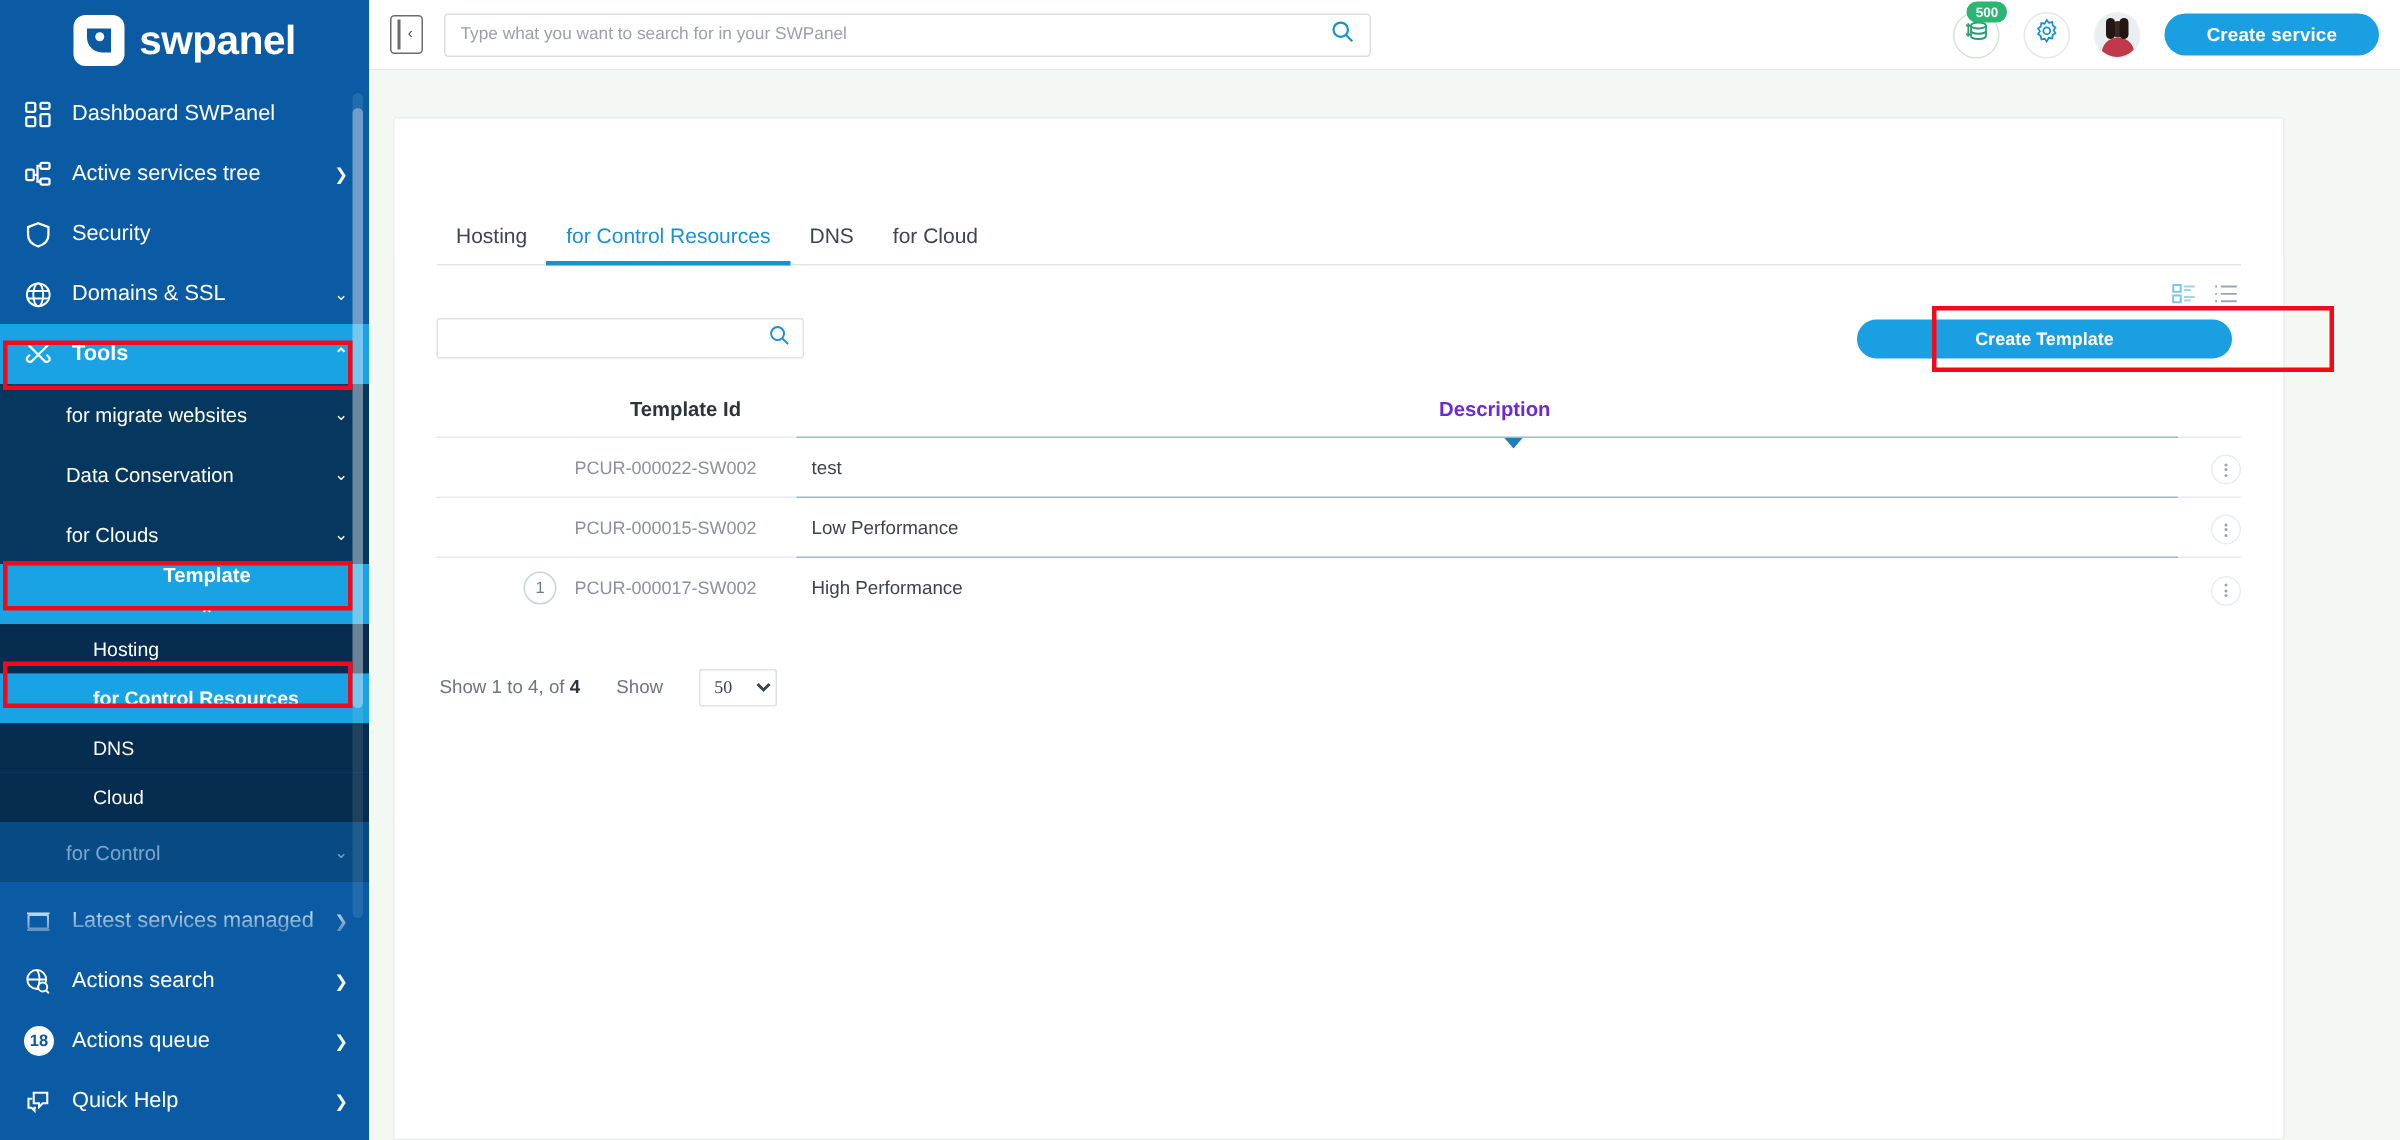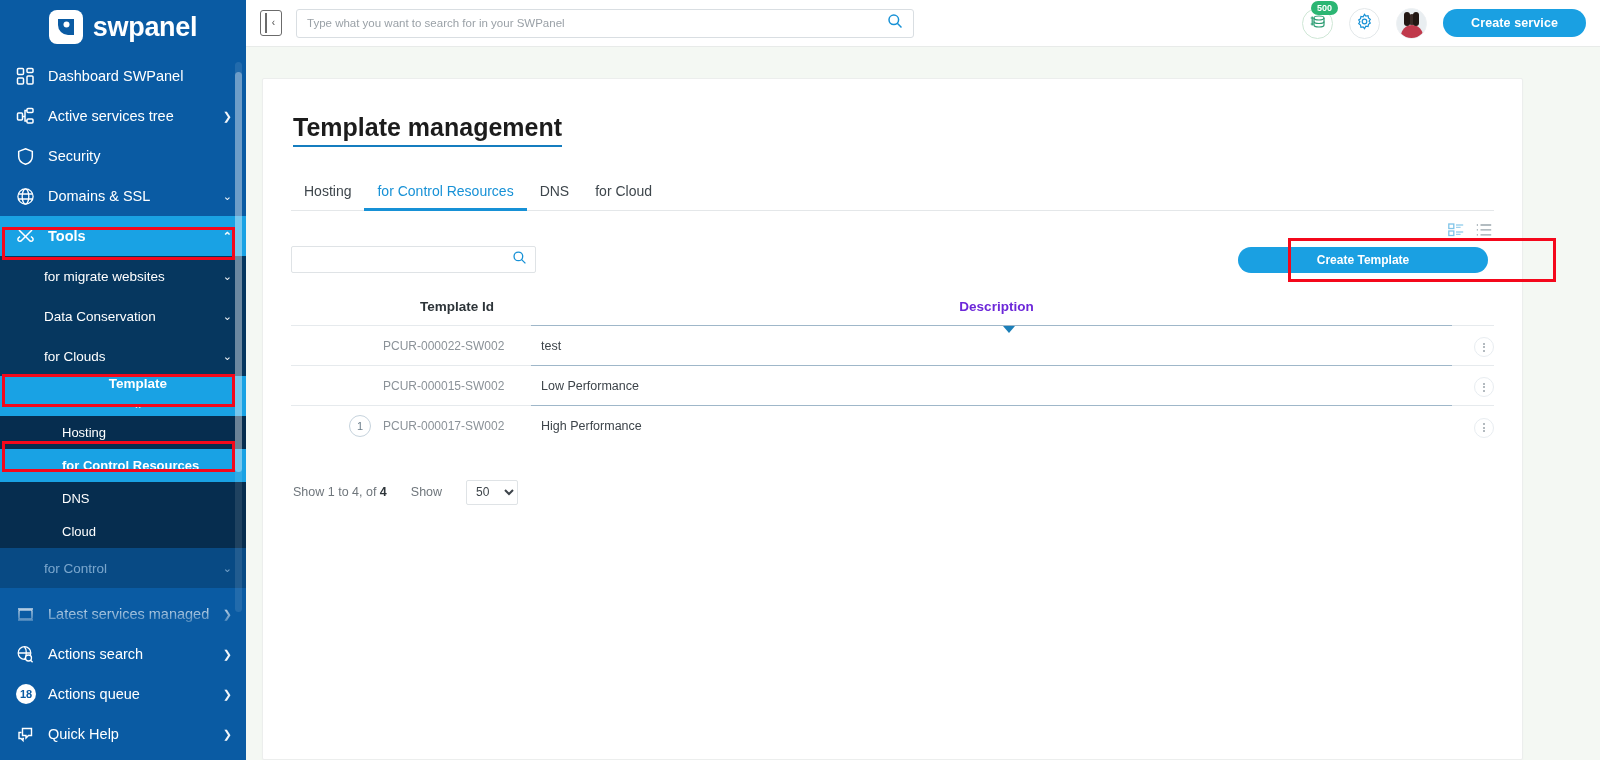--- a/index.html
+++ b/index.html
@@ -301,21 +301,21 @@
     display:flex; align-items:center; gap: 24px;
     margin-top: 34px; padding-left: 2px;
   }
   .footer-txt { font-size: 12.5px; color:#6f767c; }
   .footer-txt b { color:#2d3439; }
   .show-lbl { font-size:12.5px; color:#6f767c; }
   .show-select {
     height: 25px; width: 52px;
     border:1px solid #dfe3e6; border-radius:2px;
     font-size:12px; color:#3d444a; background:#fff;
-    font-family:Liberation Sans, sans-serif;
+    font-family:Liberation Serif, serif;
     padding-left: 5px;
     cursor:pointer;
   }
 </style>
 </head>
 <body>
 
 <div class="app">
 
   <div class="sidebar">
@@ -533,23 +533,20 @@
             <span class="hairR"></span>
         </div>
 
         <button class="create-service-btn">Create service</button>
       </div>
     </div>
 
     <div class="content-area">
       <div class="card">
 
-        <div>
-          <span class="page-title">Template management</span>
-        </div>
 
         <div class="tabs">
           <div class="tab">Hosting</div>
           <div class="tab active">for Control Resources</div>
           <div class="tab">DNS</div>
           <div class="tab">for Cloud</div>
         </div>
 
         <div class="view-toggles">
           <span class="vt">

